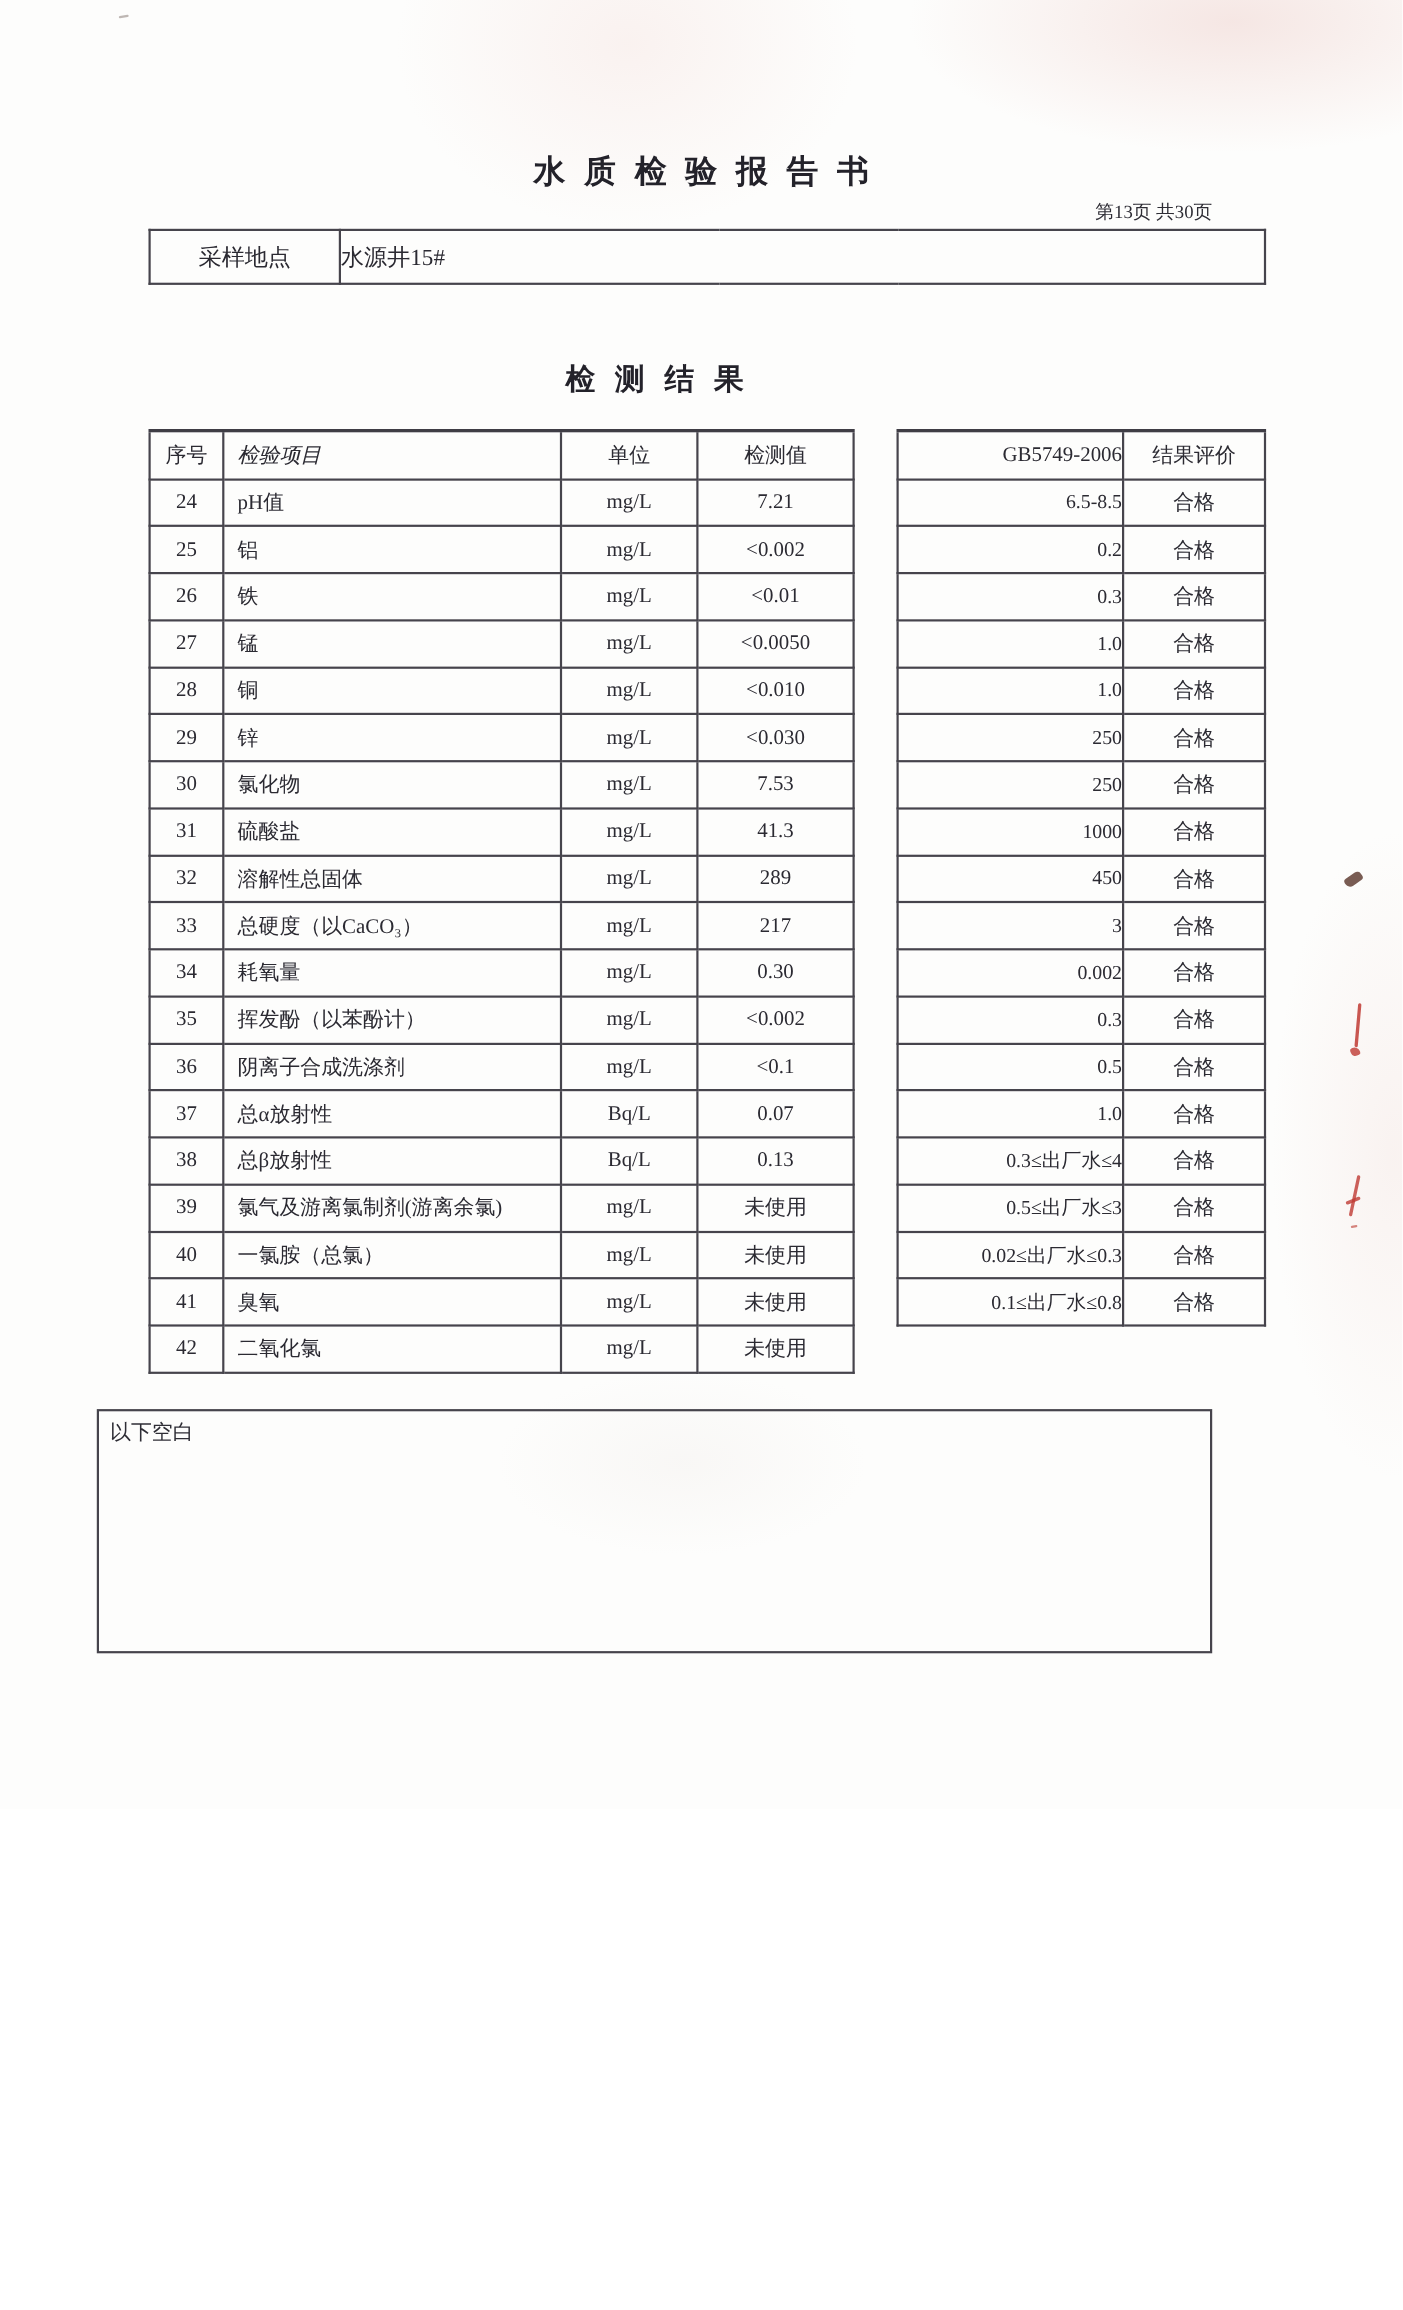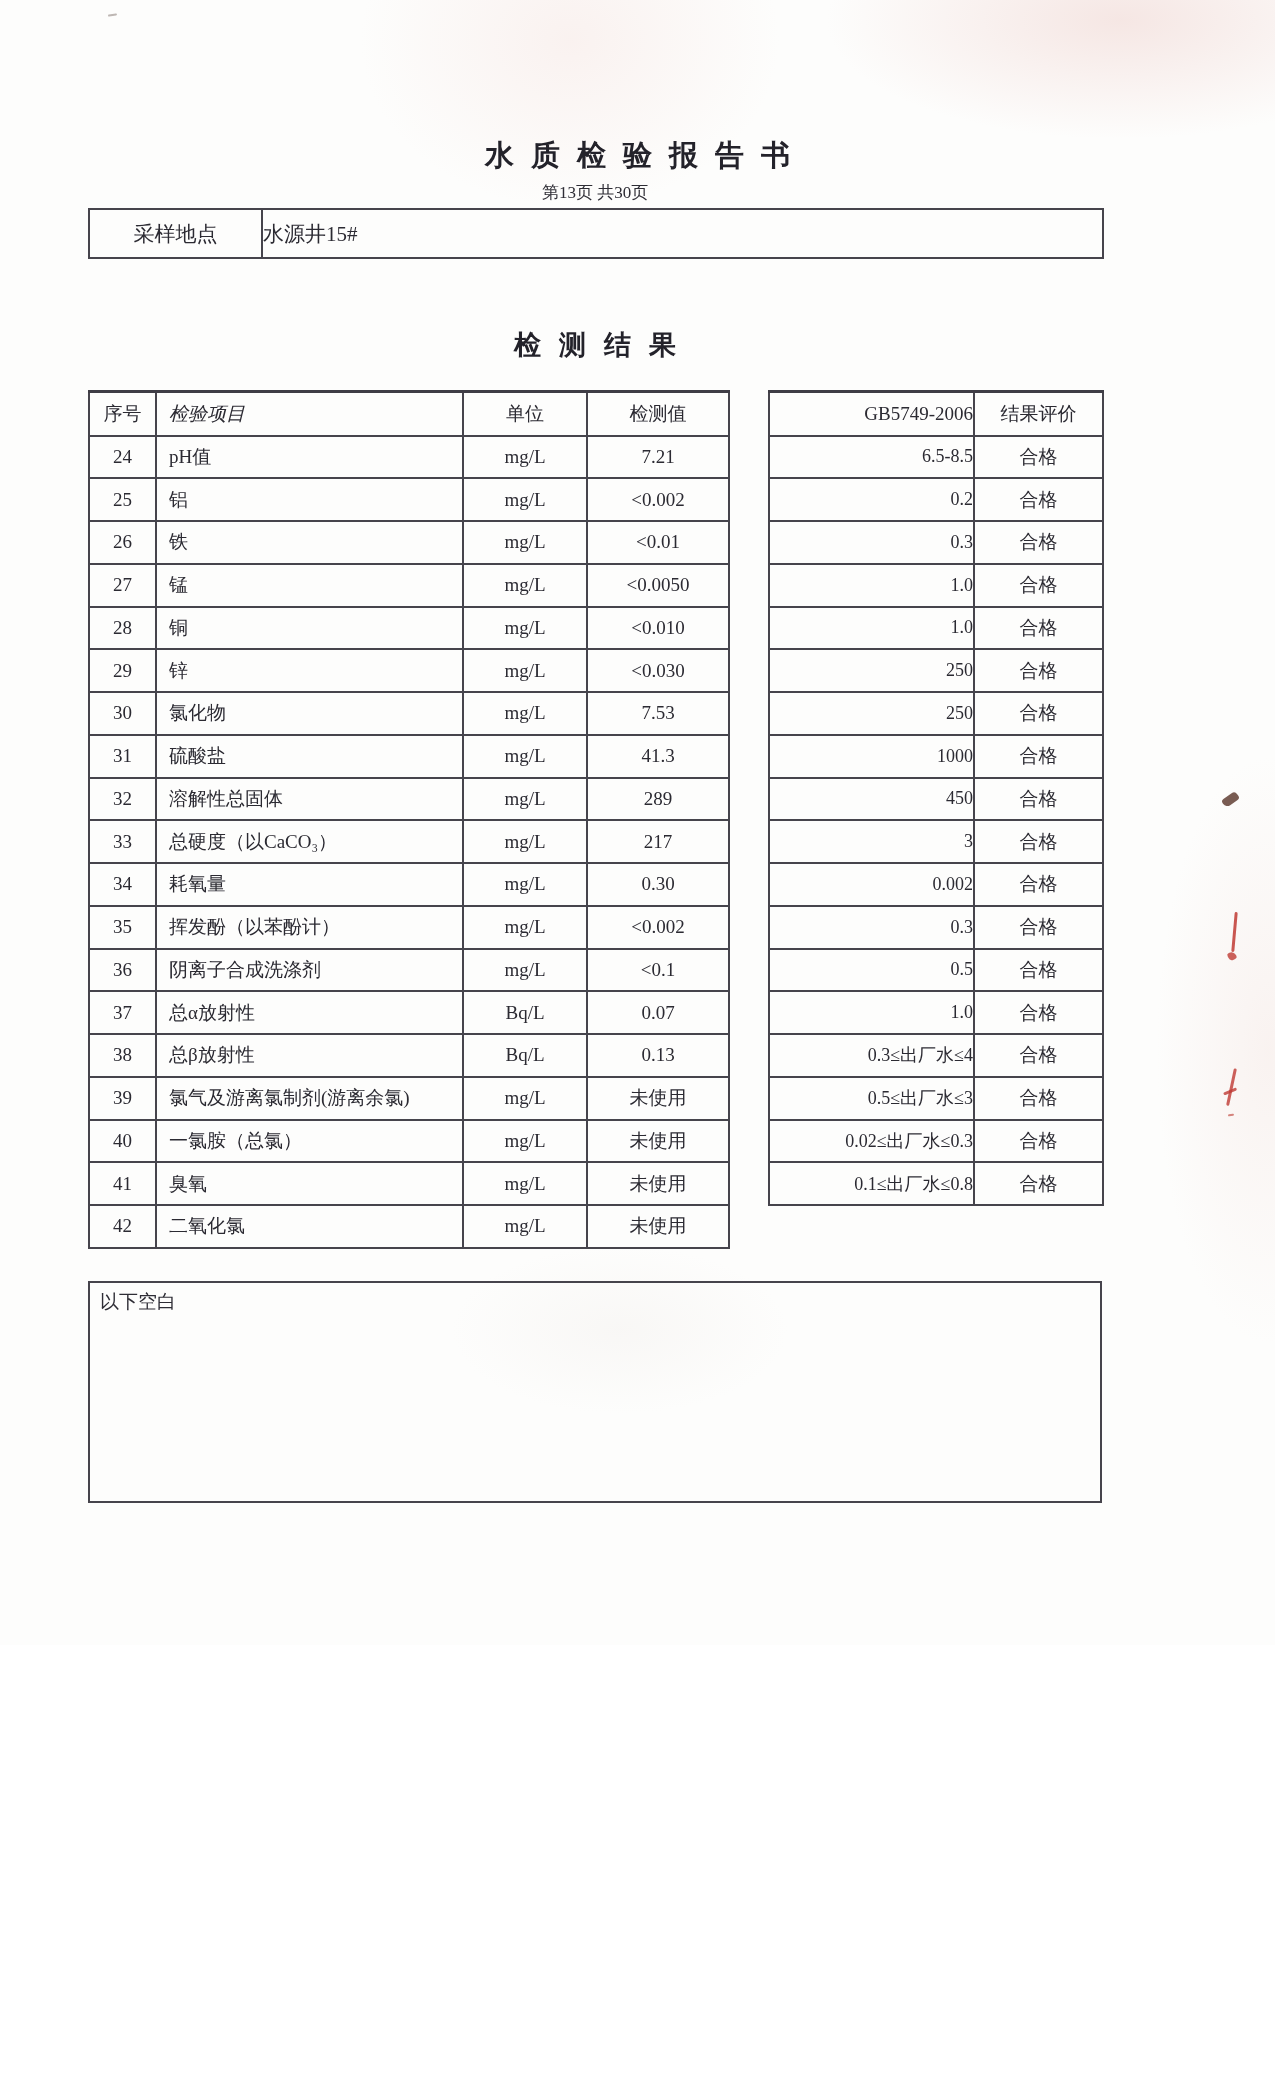--- a/index.html
+++ b/index.html
@@ -16,24 +16,24 @@
       #fdfdfc;
   }
 
   .page-title {
     position:absolute; top:136px; left:0; width:1275px;
     text-align:center; font-size:29px; font-weight:600;
     letter-spacing:17px; text-indent:17px; color:#23222a;
   }
   .page-info {
     position:absolute; top:181px; left:88px; width:1014px;
-    text-align:center; font-size:17px; color:#2e2d35;
-  }
-
-  table { border-collapse:collapse; table-layout:fixed; width:100%; }
+    text-align:right; font-size:17px; color:#2e2d35;
+  }
+
+  table { border-collapse:collapse; table-layout:fixed; width:100%;margin-left:47px; }
   td, th { border:2px solid #46444c; vertical-align:middle; font-weight:normal;
            overflow:hidden; white-space:nowrap; }
 
   .sample-wrap { position:absolute; top:208px; left:88px; width:1014px; }
   .sample-wrap tr { height:49px; }
   .sample-wrap td { font-size:21px; }
   .sample-wrap .lbl { text-align:center; }
   .sample-wrap .val { text-align:left; }
   .sample-wrap table { border:2.5px solid #403e46; }
 

